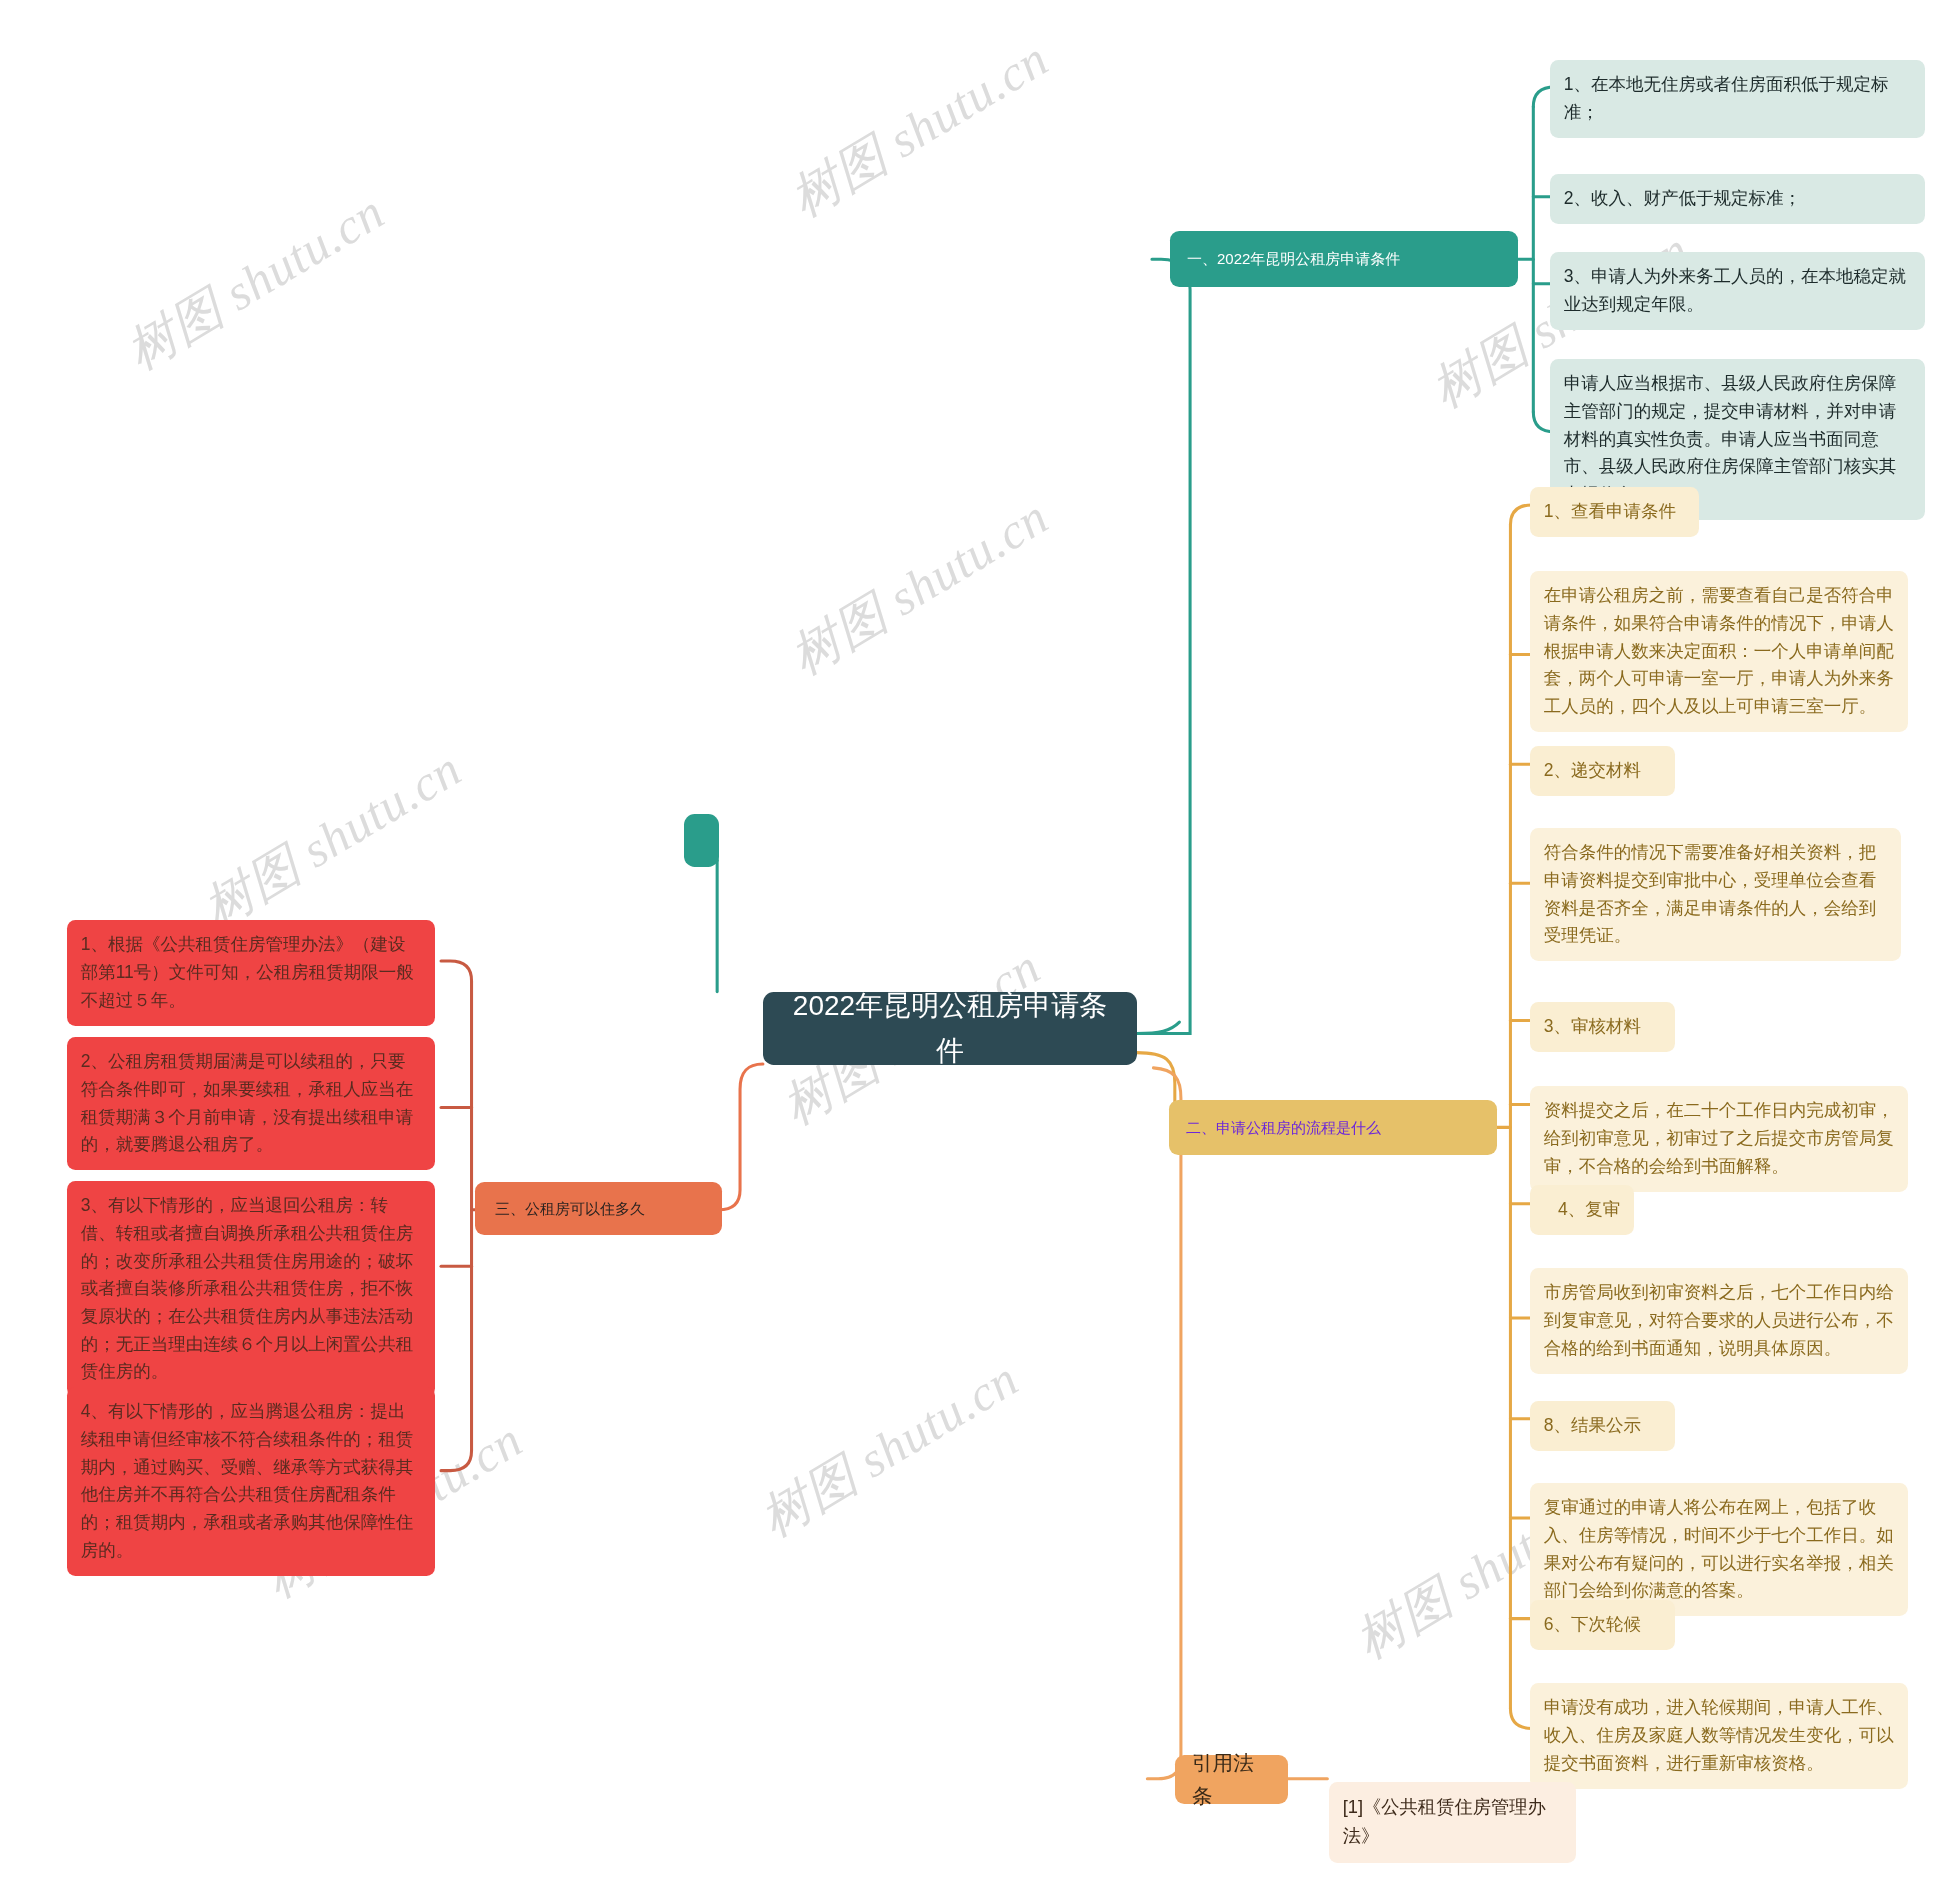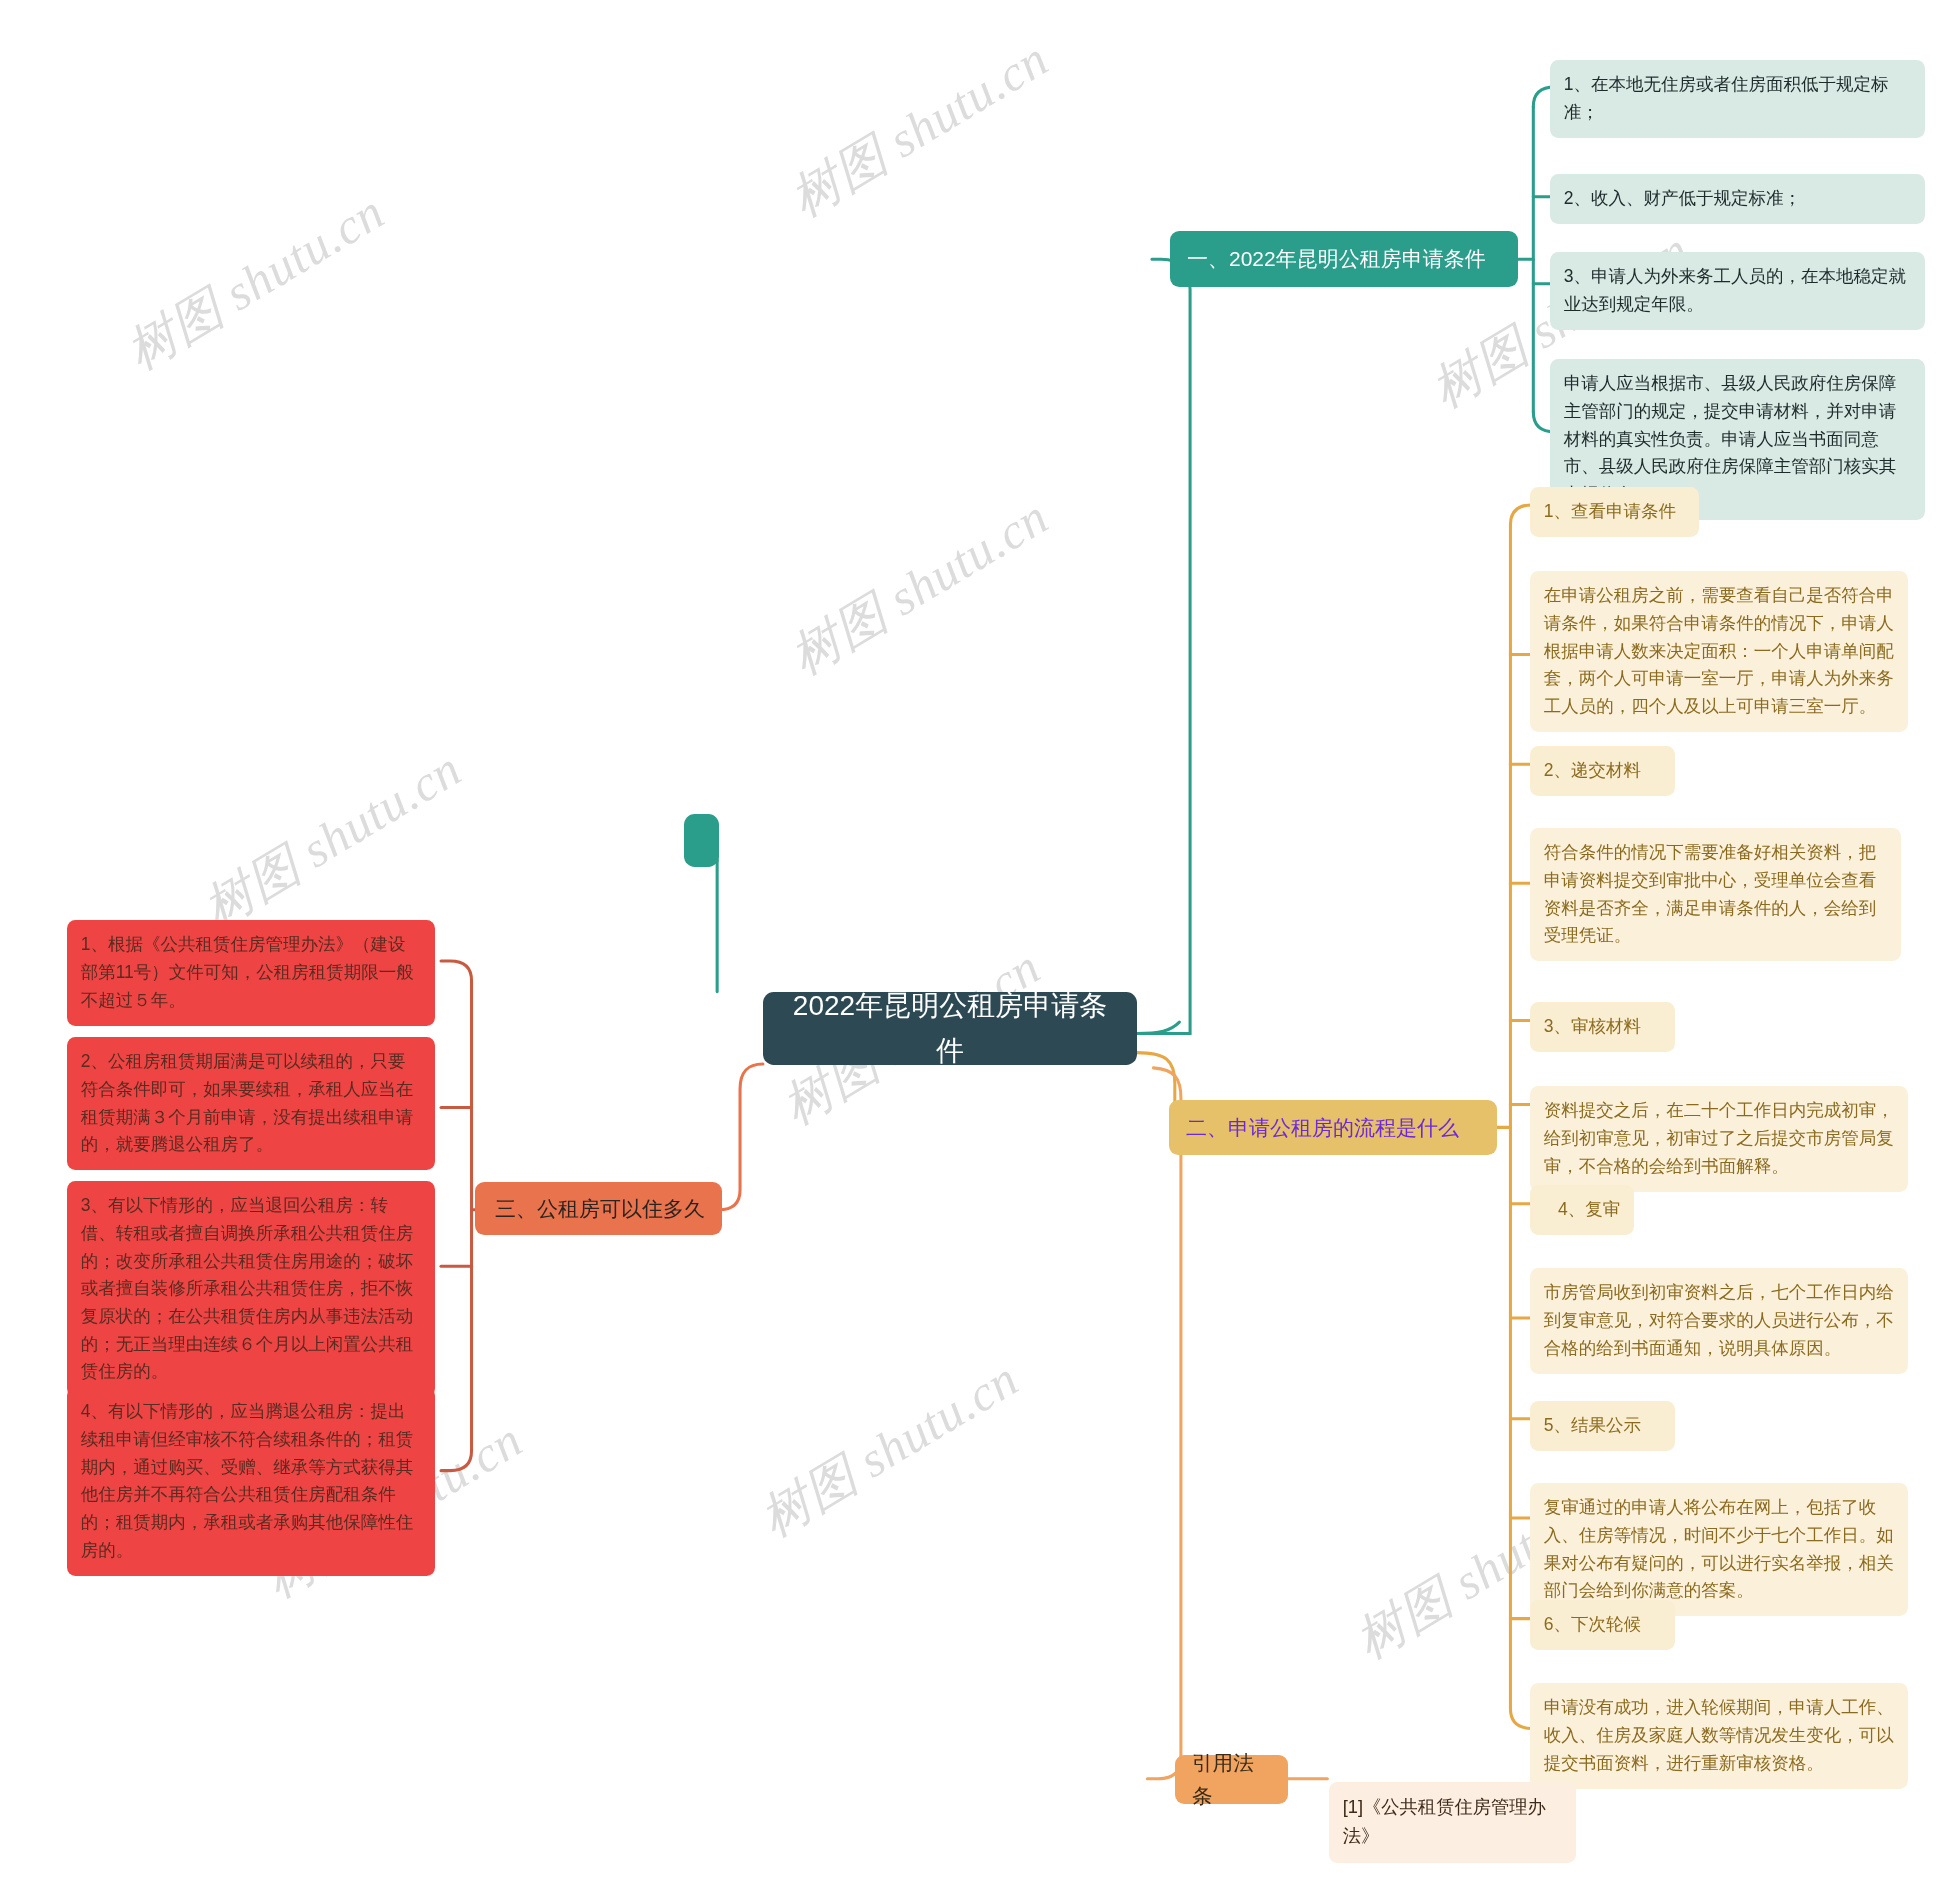--- a/index.html
+++ b/index.html
@@ -50,21 +50,21 @@
   }
 
   
   .chip-teal{
     background:#2a9d8b;
     border-radius:10.7px;
   }
 
   
   .branch{
-    font-size:21px;
+    font-size:15px;
     padding:12.2px 17px;
     border-radius:9.2px;
     display:flex;align-items:center;
     color:#20262b;
   }
   .branch.teal{background:#2a9d8b;color:#ffffff;}
   .branch.gold{background:#e6c169;color:#6d28d9;}
   .branch.red {background:#e8734c;color:#2b2320;padding-left:20px;}
   .branch.law {background:#f0a460;color:#3a2a18;font-size:20.6px;}
 
@@ -174,21 +174,21 @@
 
   <div class="node leaf gold-t" style="left:1530px;top:746px;width:145px;">2、递交材料</div>
   <div class="node leaf gold" style="left:1530px;top:828px;width:371px;">符合条件的情况下需要准备好相关资料，把申请资料提交到审批中心，受理单位会查看资料是否齐全，满足申请条件的人，会给到受理凭证。</div>
 
   <div class="node leaf gold-t" style="left:1530px;top:1002px;width:145px;">3、审核材料</div>
   <div class="node leaf gold" style="left:1530px;top:1086px;width:378px;">资料提交之后，在二十个工作日内完成初审，给到初审意见，初审过了之后提交市房管局复审，不合格的会给到书面解释。</div>
 
   <div class="node leaf gold-t" style="left:1530px;top:1185px;width:104px;text-align:right;">4、复审</div>
   <div class="node leaf gold" style="left:1530px;top:1268px;width:378px;">市房管局收到初审资料之后，七个工作日内给到复审意见，对符合要求的人员进行公布，不合格的给到书面通知，说明具体原因。</div>
 
-  <div class="node leaf gold-t" style="left:1530px;top:1401px;width:145px;">5、结果公示</div>
+  <div class="node leaf gold-t" style="left:1530px;top:1401px;width:145px;">8、结果公示</div>
   <div class="node leaf gold" style="left:1530px;top:1483px;width:378px;">复审通过的申请人将公布在网上，包括了收入、住房等情况，时间不少于七个工作日。如果对公布有疑问的，可以进行实名举报，相关部门会给到你满意的答案。</div>
 
   <div class="node leaf gold-t" style="left:1530px;top:1600px;width:145px;">6、下次轮候</div>
   <div class="node leaf gold" style="left:1530px;top:1683px;width:378px;">申请没有成功，进入轮候期间，申请人工作、收入、住房及家庭人数等情况发生变化，可以提交书面资料，进行重新审核资格。</div>
 
   <div class="node branch red" style="left:475px;top:1182px;width:247px;height:53px;">
     <span>三、公租房可以住多久</span>
   </div>
 
   <div class="node leaf pink" style="left:67px;top:920px;width:368px;">1、根据《公共租赁住房管理办法》（建设部第11号）文件可知，公租房租赁期限一般不超过５年。</div>

